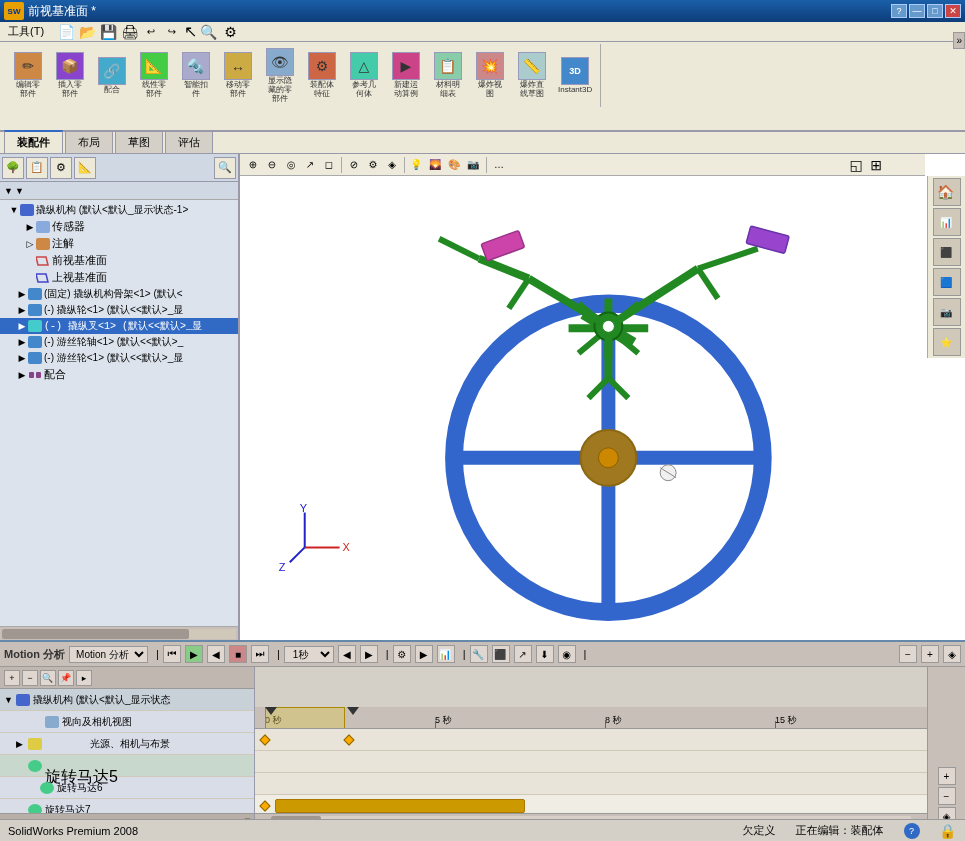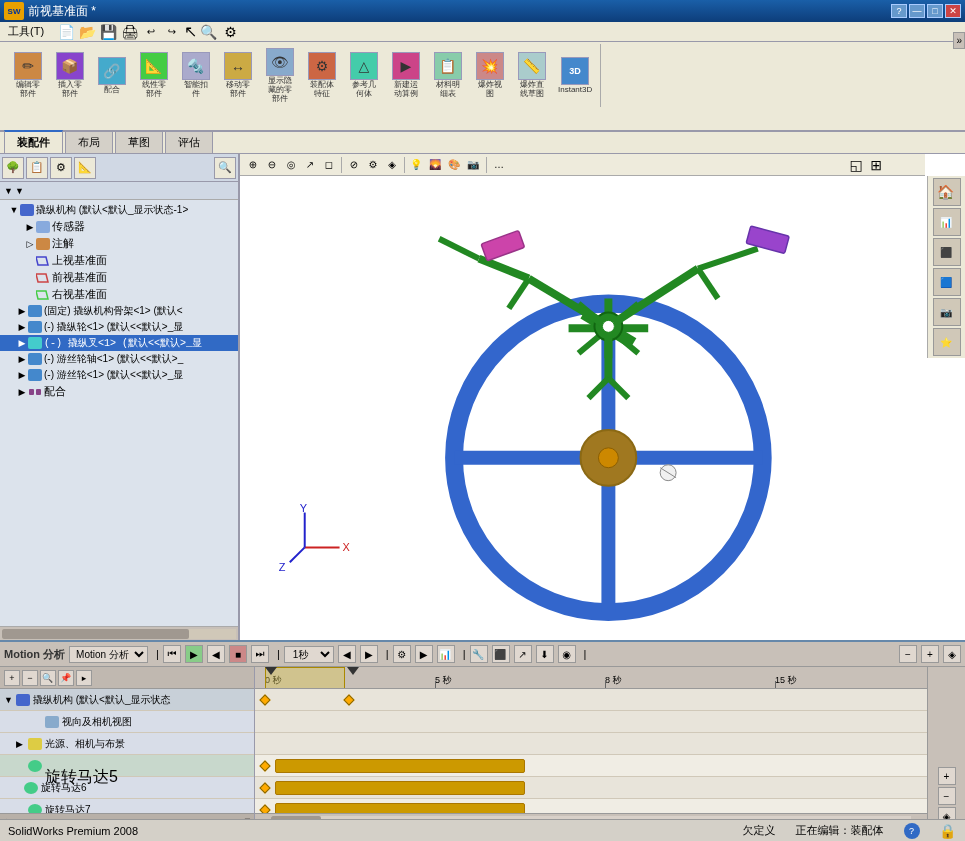--- a/index.html
+++ b/index.html
@@ -492,47 +492,37 @@
         <span class="tree-expand">▷</span>
         <span class="tree-icon" style="background:#cc8844; display:inline-block; width:14px; height:12px; margin-right:2px; border-radius:2px;"></span>
         <span>注解</span>
       </div>
 
       <div class="tree-item">
         <span class="tree-indent" style="width:20px;"></span>
         <span class="tree-expand"> </span>
         <span class="tree-icon" style="display:inline-block; width:14px; height:12px; margin-right:2px;">
           <svg width="14" height="12">
+              <polygon points="2,10 12,10 10,2 0,2" fill="none" stroke="#cc4444" stroke-width="1.5"></polygon>
+            </svg>
+        </span>
+        <span>前视基准面</span>
+      </div>
+
+      <div class="tree-item">
+        <span class="tree-indent" style="width:20px;"></span>
+        <span class="tree-expand"> </span>
+        <span class="tree-icon" style="display:inline-block; width:14px; height:12px; margin-right:2px;">
+          <svg width="14" height="12">
               <polygon points="2,10 12,10 10,2 0,2" fill="none" stroke="#4444cc" stroke-width="1.5"></polygon>
             </svg>
         </span>
         <span>上视基准面</span>
       </div>
 
-      <div class="tree-item">
-        <span class="tree-indent" style="width:20px;"></span>
-        <span class="tree-expand"> </span>
-        <span class="tree-icon" style="display:inline-block; width:14px; height:12px; margin-right:2px;">
-          <svg width="14" height="12">
-              <polygon points="2,10 12,10 10,2 0,2" fill="none" stroke="#cc4444" stroke-width="1.5"></polygon>
-            </svg>
-        </span>
-        <span>前视基准面</span>
-      </div>
-
-      <div class="tree-item">
-        <span class="tree-indent" style="width:20px;"></span>
-        <span class="tree-expand"> </span>
-        <span class="tree-icon" style="display:inline-block; width:14px; height:12px; margin-right:2px;">
-          <svg width="14" height="12">
-              <polygon points="2,10 12,10 10,2 0,2" fill="none" stroke="#44cc44" stroke-width="1.5"></polygon>
-            </svg>
-        </span>
-        <span>右视基准面</span>
-      </div>
 
 
       <div class="tree-item">
         <span class="tree-indent" style="width:12px;"></span>
         <span class="tree-expand">▶</span>
         <span class="tree-icon" style="background:#4488cc; display:inline-block; width:14px; height:12px; margin-right:2px; border-radius:2px;"></span>
         <span style="font-size:10px;">(固定) 撬纵机构骨架&lt;1&gt; (默认&lt;</span>
       </div>
 
       <div class="tree-item">
@@ -745,50 +735,50 @@
 
         <div class="motion-tree-item" style="padding-left:33px;">
           <span style="width:12px; font-size:9px;"> </span>
           <span style="display:inline-block; width:14px; height:12px; background:#88aacc; border-radius:2px; margin-right:3px;"></span>
           <span style="font-size:10px;">视向及相机视图</span>
         </div>
 
         <div class="motion-tree-item" style="padding-left:16px;">
           <span style="width:12px; font-size:9px;">▶</span>
           <span style="display:inline-block; width:14px; height:12px; background:#ddcc44; border-radius:2px; margin-right:3px;"></span>
-          <span style="font-size:10px;">光源、相机与布景</span>
+          <span style="font-size:10px;margin-left:45px;">光源、相机与布景</span>
         </div>
 
         <div class="motion-tree-item" style="padding-left:16px; background:#c8d8cc;">
           <span style="width:12px; font-size:9px;"> </span>
           <span style="display:inline-block; width:14px; height:12px; background:#44cc88; border-radius:50%; margin-right:3px;"></span>
           <span style="font-size:16px;margin-top:24px;">旋转马达5</span>
         </div>
 
-        <div class="motion-tree-item" style="padding-left:12px;">
+        <div class="motion-tree-item" style="padding-left:28px;">
           <span style="width:12px; font-size:9px;"> </span>
           <span style="display:inline-block; width:14px; height:12px; background:#44cc88; border-radius:50%; margin-right:3px;"></span>
           <span style="font-size:10px;">旋转马达6</span>
         </div>
 
         <div class="motion-tree-item" style="padding-left:16px;">
           <span style="width:12px; font-size:9px;"> </span>
           <span style="display:inline-block; width:14px; height:12px; background:#44cc88; border-radius:50%; margin-right:3px;"></span>
           <span style="font-size:10px;">旋转马达7</span>
         </div>
 
       </div>
 
       <div style="height:14px; background:#b8b0a8; display:flex; align-items:center; border-top:1px solid #999; justify-content:space-between; padding:0 2px;">
         <span style="font-size:9px; cursor:pointer;">▲</span>
         <span style="font-size:9px; cursor:pointer;">▼</span>
       </div>
     </div>
 
-    <div id="timeline-area" style="flex:1; display:flex; flex-direction:column; overflow:hidden;">
+    <div id="timeline-area" style="flex:1; display:flex; flex-direction:column; overflow:hidden;margin-top:40px;">
 
       <div id="timeline-header" style="height:22px; background:#c8c0b8; border-bottom:1px solid #999; position:relative; overflow:hidden;">
 
         <div style="position:absolute; top:0; left:0; right:0; height:22px; display:flex; align-items:flex-end; padding-bottom:2px;">
 
           <div style="position:absolute; left:10px; display:flex; flex-direction:column; align-items:center;">
             <span style="font-size:9px; white-space:nowrap;">0 秒</span>
           </div>
 
           <div style="position:absolute; left:10px; top:0; width:80px; height:22px; background:rgba(220,200,80,0.4); border:1px solid #aa8800;"></div>

